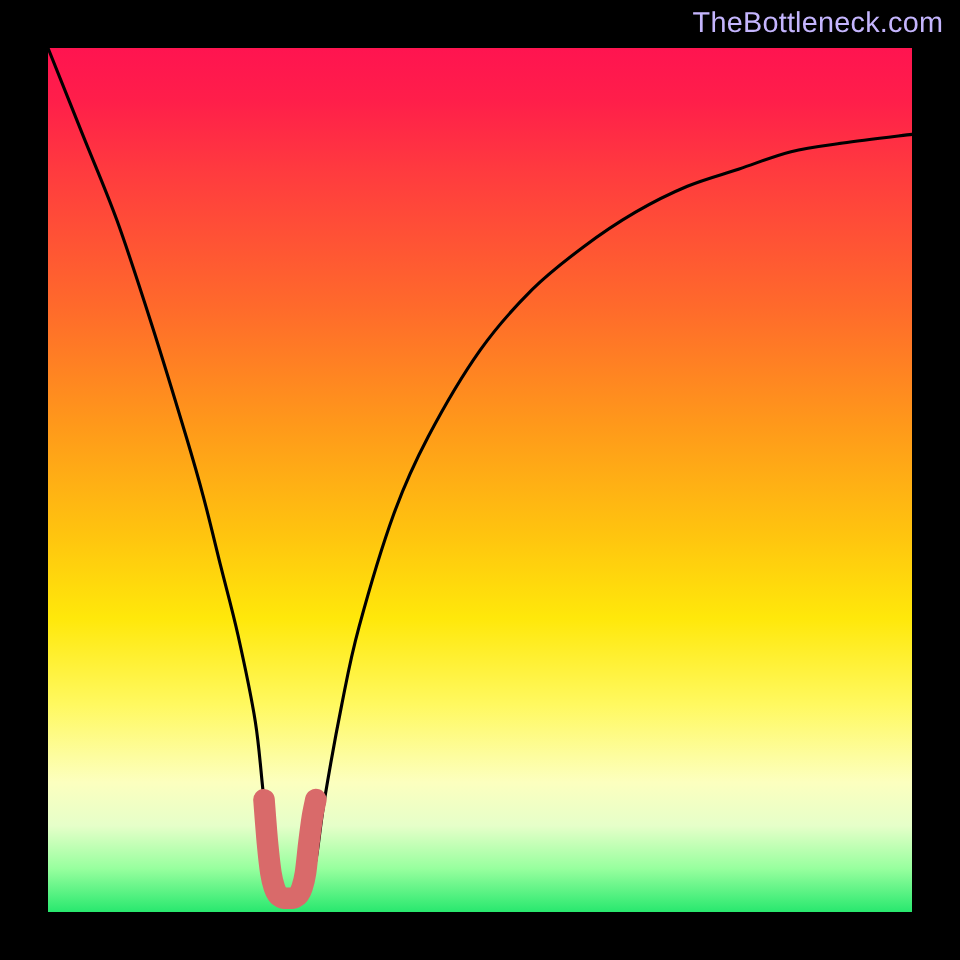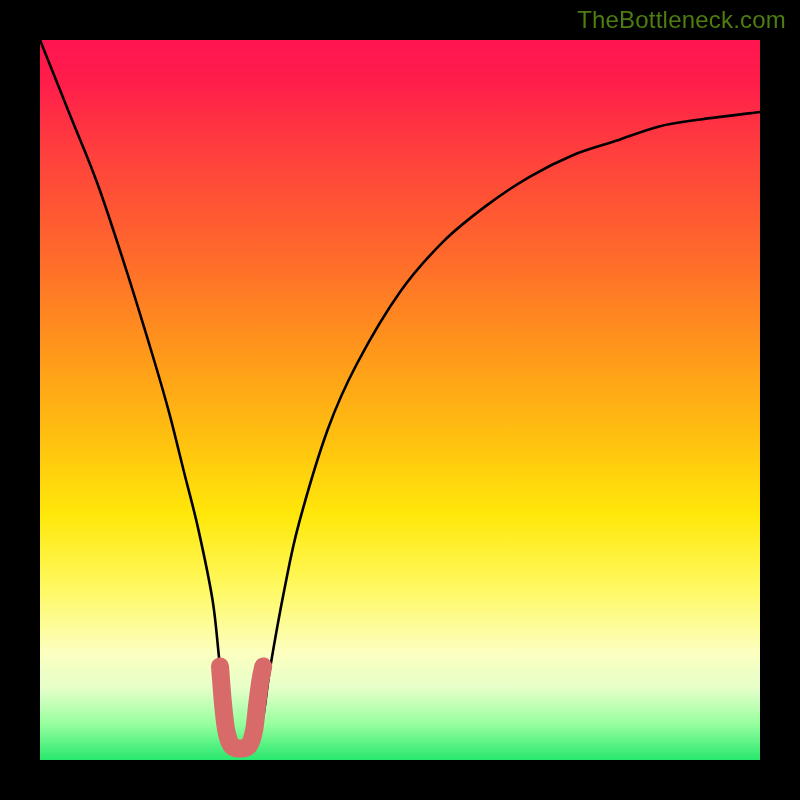--- a/index.html
+++ b/index.html
@@ -39,21 +39,21 @@
       #fcffbf 85%,
       #e6ffc9 90%,
       #97ff9e 95%,
       #28e86e 100%
     );
   }
   .watermark {
     position: absolute;
     top: 6px;
     right: 14px;
-    color: #4d7c0f;
+    color: #c4b5fd;
     font-size: 24px;
     letter-spacing: 0.2px;
     font-weight: 400;
     user-select: none;
   }
   svg.overlay {
     position: absolute;
     left: 0;
     top: 0;
     width: 720px;

